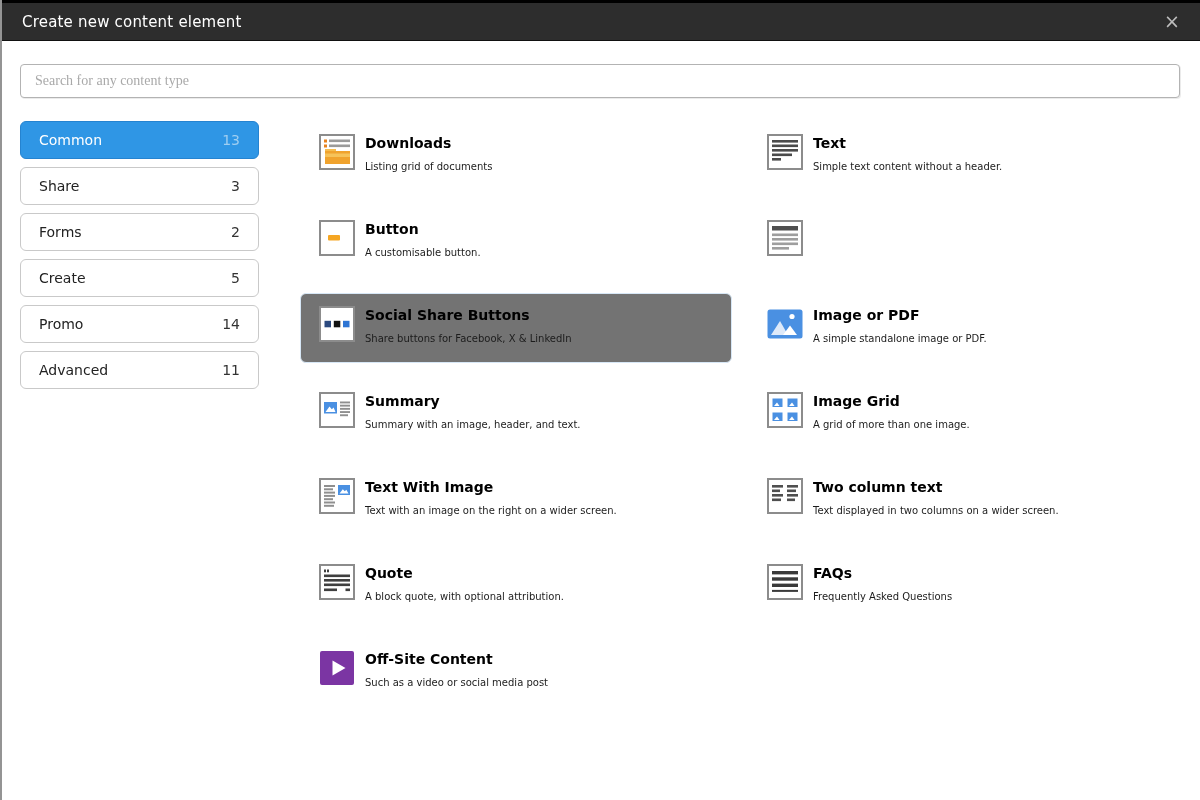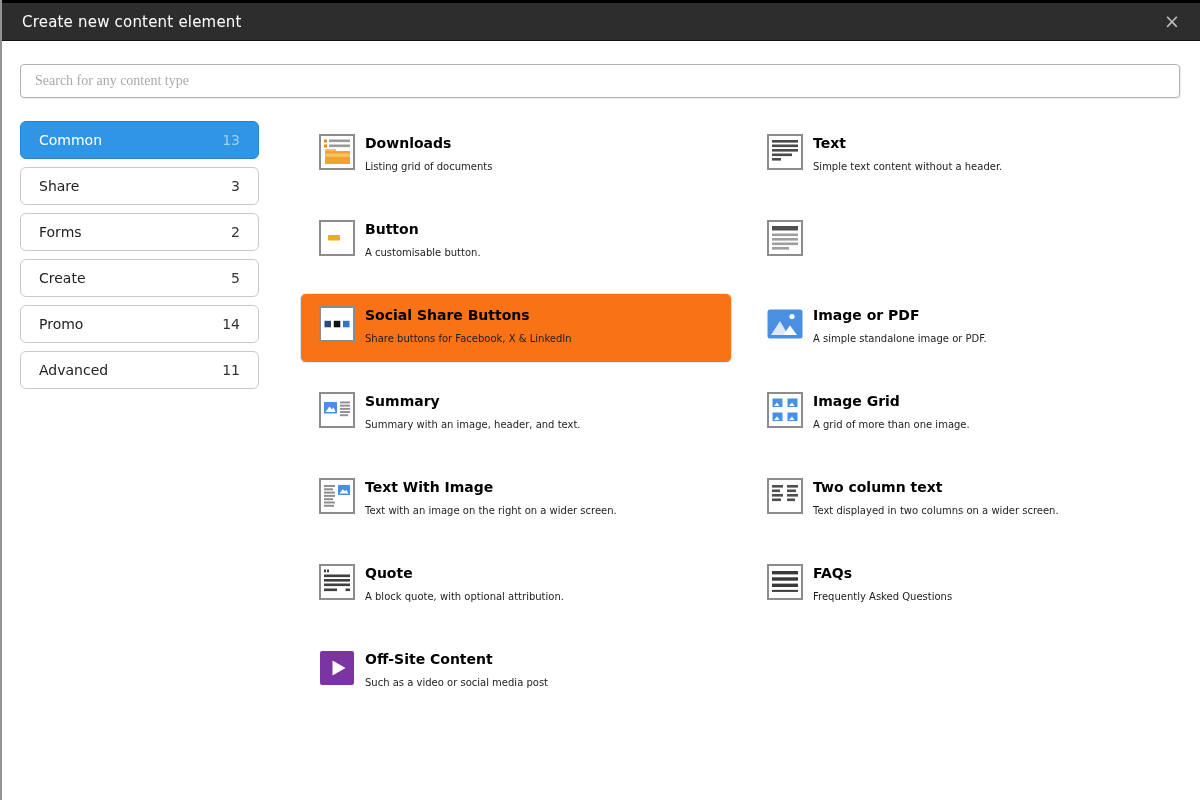--- a/index.html
+++ b/index.html
@@ -72,21 +72,21 @@
     gap: 16px;
   }
   .item {
     display: flex; gap: 10px;
     padding: 12px 18px;
     border-radius: 6px;
     cursor: pointer;
     border: 1px solid transparent;
   }
   .item.highlighted {
-    background: #f97316;
+    background: #737373;
     border-color: #d7e7f6;
   }
   .item-icon { width: 36px; height: 36px; flex-shrink: 0; }
   .item-icon svg { display: block; }
   .item-title { font-size: 14px; font-weight: bold; color: #000; margin: 1px 0 5px; }
   .item-desc { font-size: 10px; color: #1c1c1c; line-height: 22px; max-width: 352px; }
 </style>
 </head>
 <body>
 

